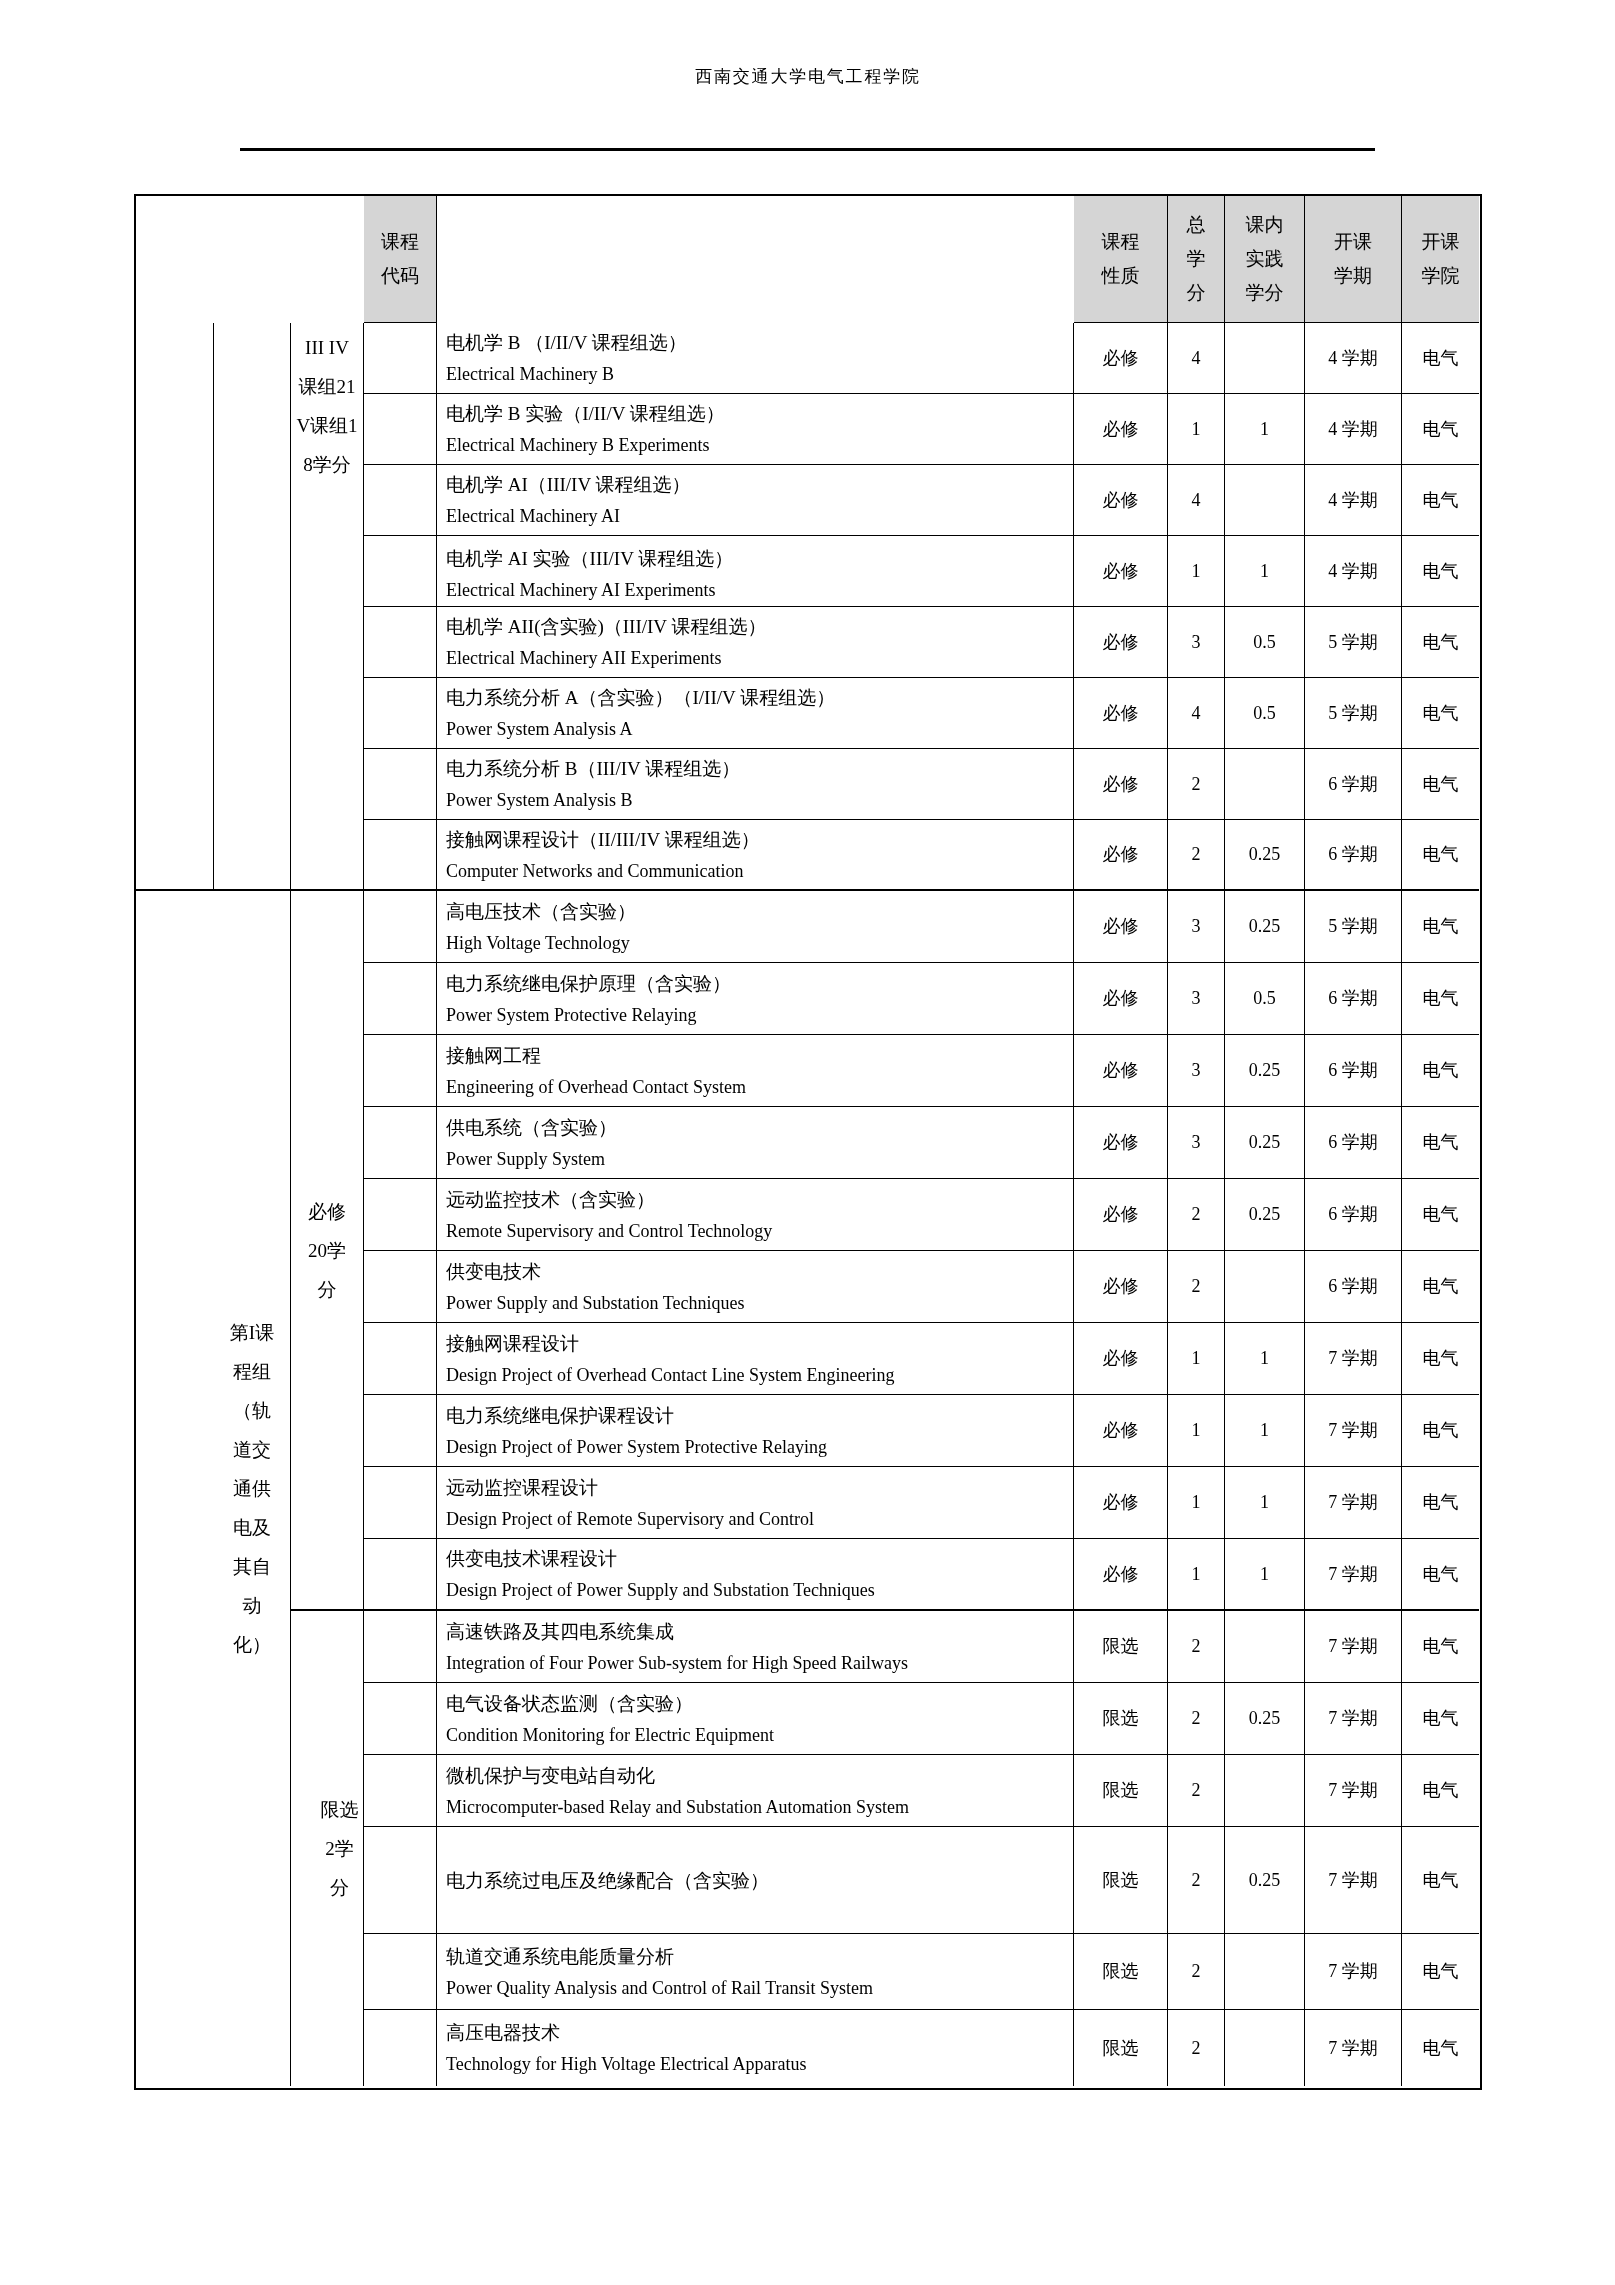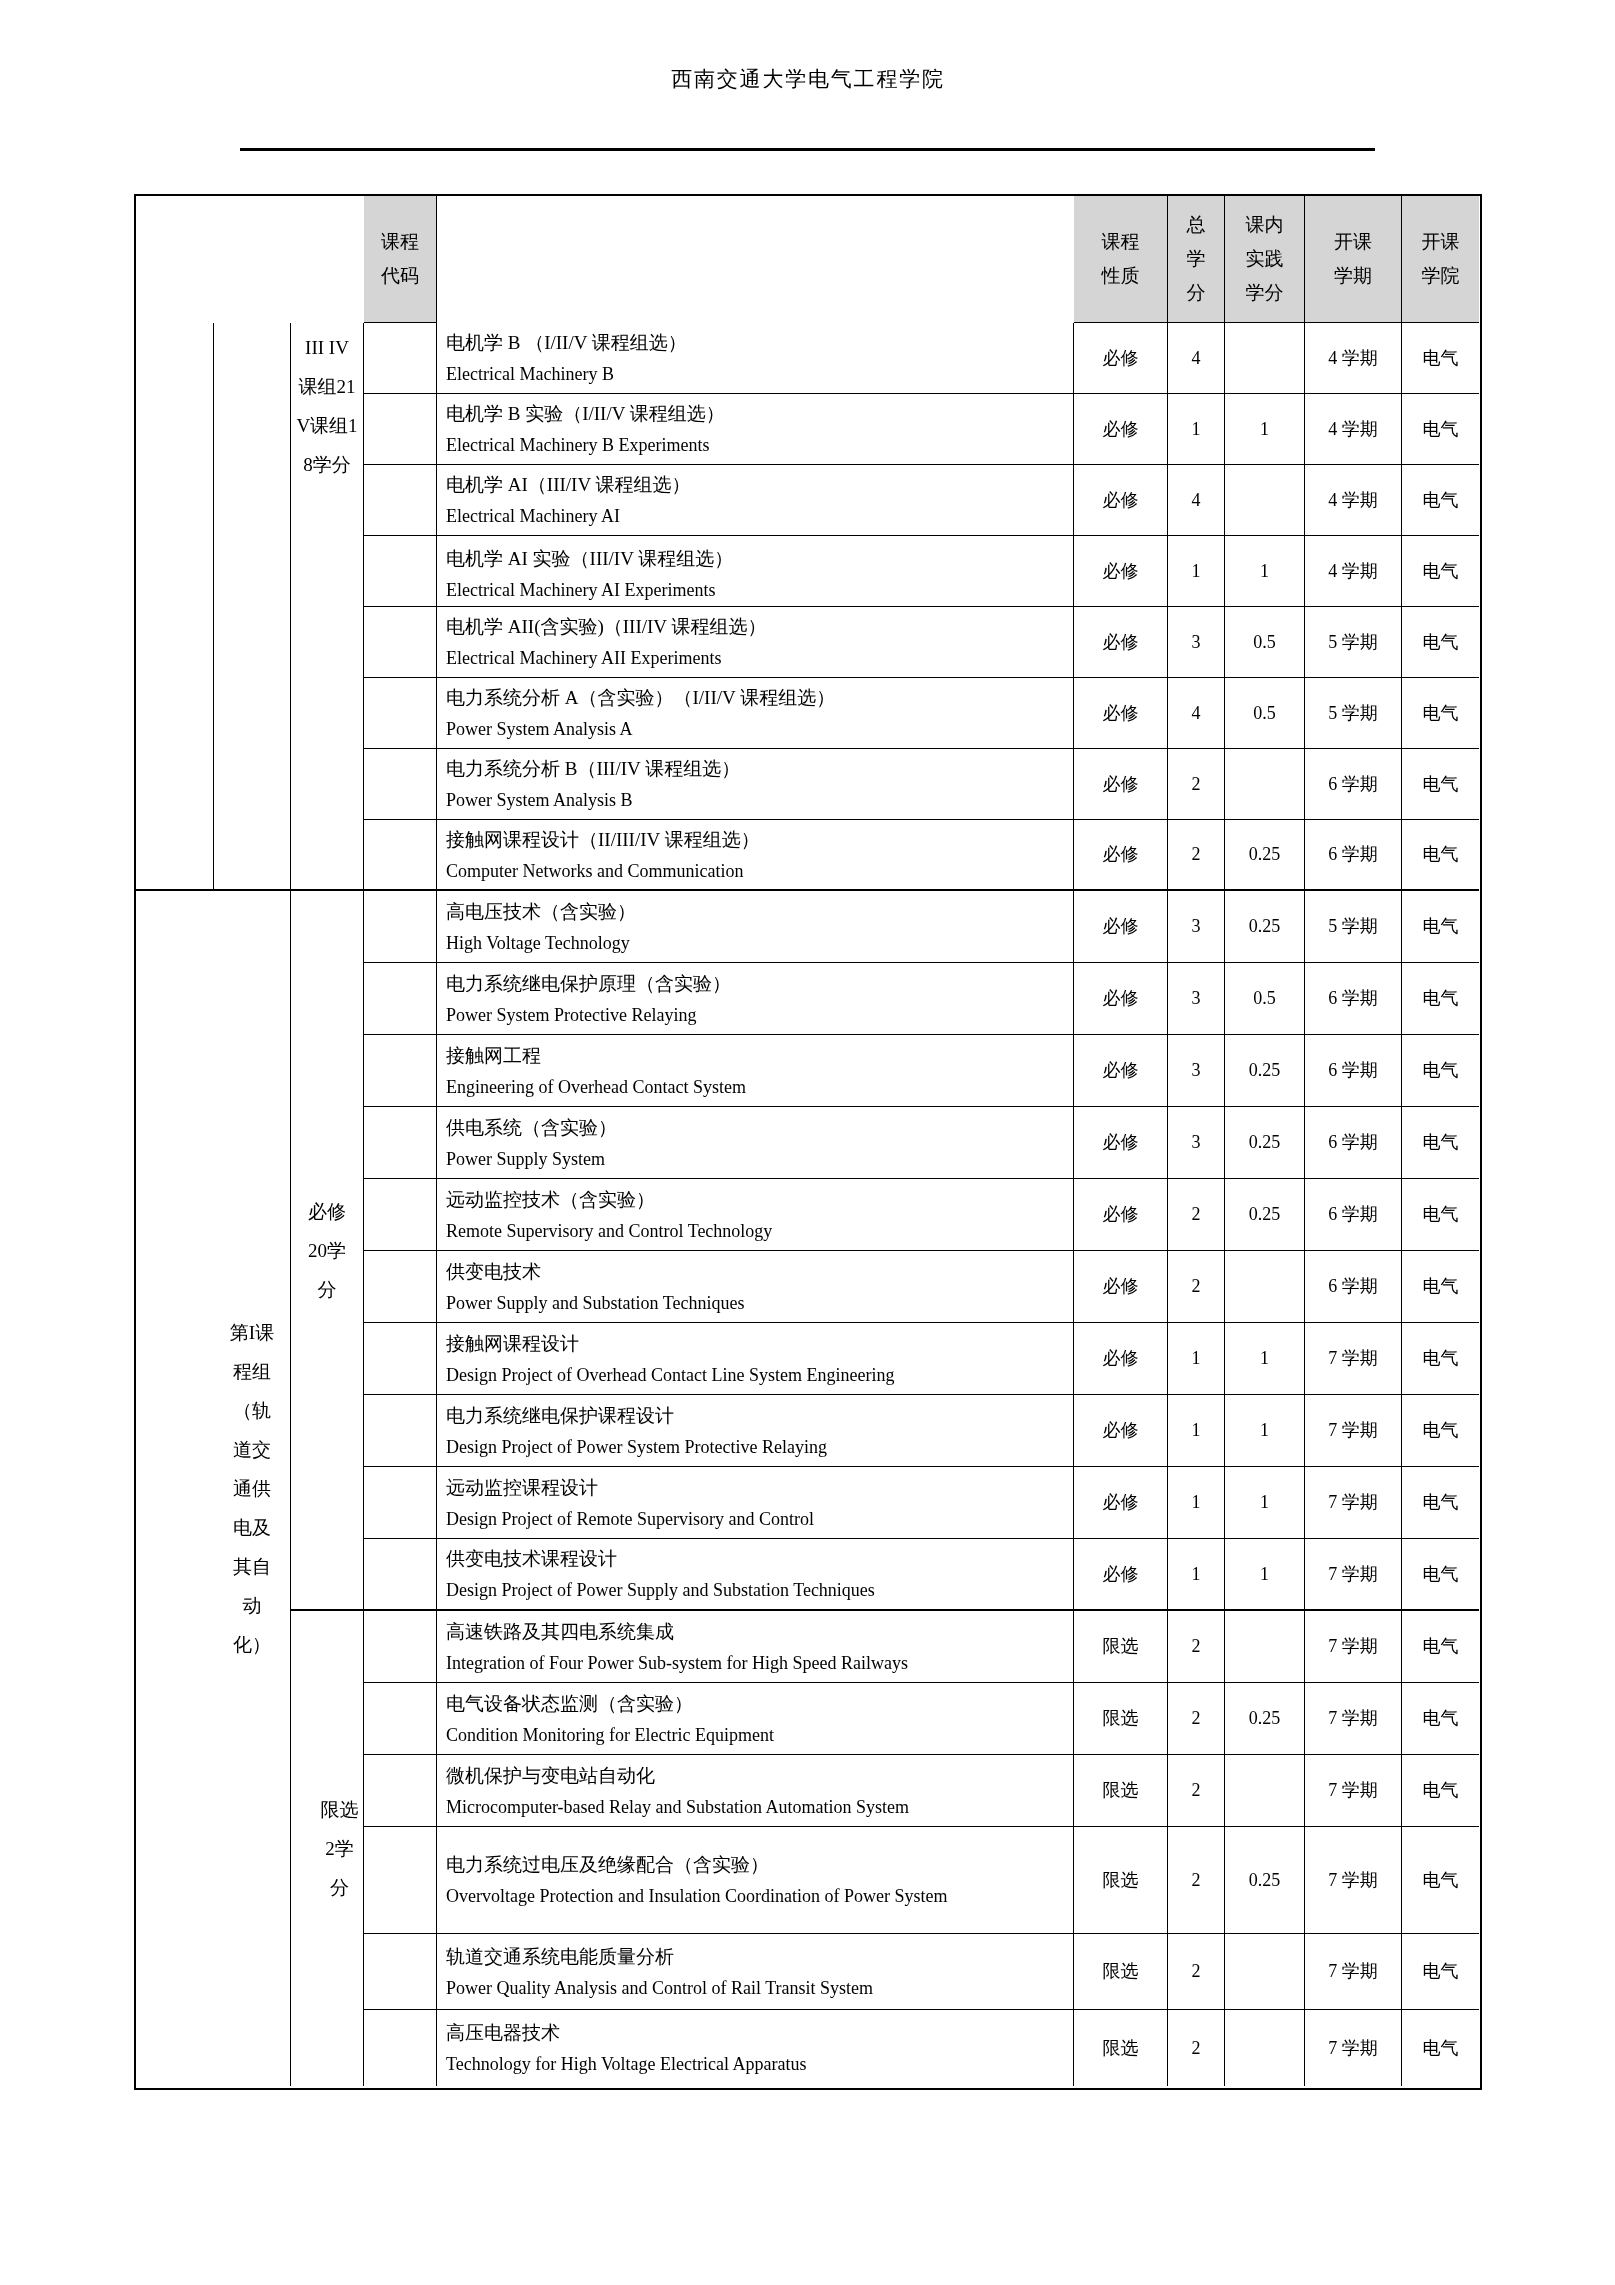--- a/index.html
+++ b/index.html
@@ -1,19 +1,19 @@
 <!DOCTYPE html>
 <html lang="zh" style="font-size:14.5px"><head>
 <meta charset="utf-8">
 <style>
   html,body{margin:0;padding:0;background:#ffffff;}
   .page{position:relative;width:1616px;height:2285px;background:#ffffff;overflow:hidden;
         font-family:"Liberation Serif","DejaVu Serif",serif;color:#000;}
   .doc-title{position:absolute;top:65px;left:0;width:1616px;text-align:center;
-             font-size:21px;letter-spacing:1.8px;}
+             font-size:17px;letter-spacing:1.8px;}
   .title-rule{position:absolute;top:148px;left:240px;width:1135px;height:2.7px;background:#000;}
 
   .ctable{position:absolute;left:134px;top:194px;width:1348px;height:1896px;
           box-sizing:border-box;border:2.7px solid #000;
           display:grid;
           grid-template-columns:78px 77px 73px 73px 637px 94px 57px 80px 97px 77px;
           grid-template-rows:127px repeat(8,71px) repeat(13,72px) 107px 76px 76px;}
   .cell{box-sizing:border-box;border-right:1.8px solid #000;border-bottom:1.8px solid #000;
         display:flex;align-items:center;justify-content:center;
         font-size:18px;line-height:27px;text-align:center;overflow:hidden;}
@@ -376,21 +376,20 @@
       <div class="cell col-credits" style="grid-row: 22;">2</div>
       <div class="cell col-practice" style="grid-row: 22;"></div>
       <div class="cell col-sem" style="grid-row: 22;">7 学期</div>
       <div class="cell col-college last-col" style="grid-row: 22;">电气</div>
     </div>
 
     <div style="display:contents">
       <div class="cell col-code" style="grid-row: 23;"></div>
       <div class="cell col-name name-cell" style="grid-row: 23;">
         <div class="name-zh">电力系统过电压及绝缘配合（含实验）</div>
-        <div class="name-en">Overvoltage Protection and Insulation Coordination of Power System</div>
       </div>
       <div class="cell col-nature" style="grid-row: 23;">限选</div>
       <div class="cell col-credits" style="grid-row: 23;">2</div>
       <div class="cell col-practice" style="grid-row: 23;">0.25</div>
       <div class="cell col-sem" style="grid-row: 23;">7 学期</div>
       <div class="cell col-college last-col" style="grid-row: 23;">电气</div>
     </div>
 
     <div style="display:contents">
       <div class="cell col-code" style="grid-row: 24;"></div>

